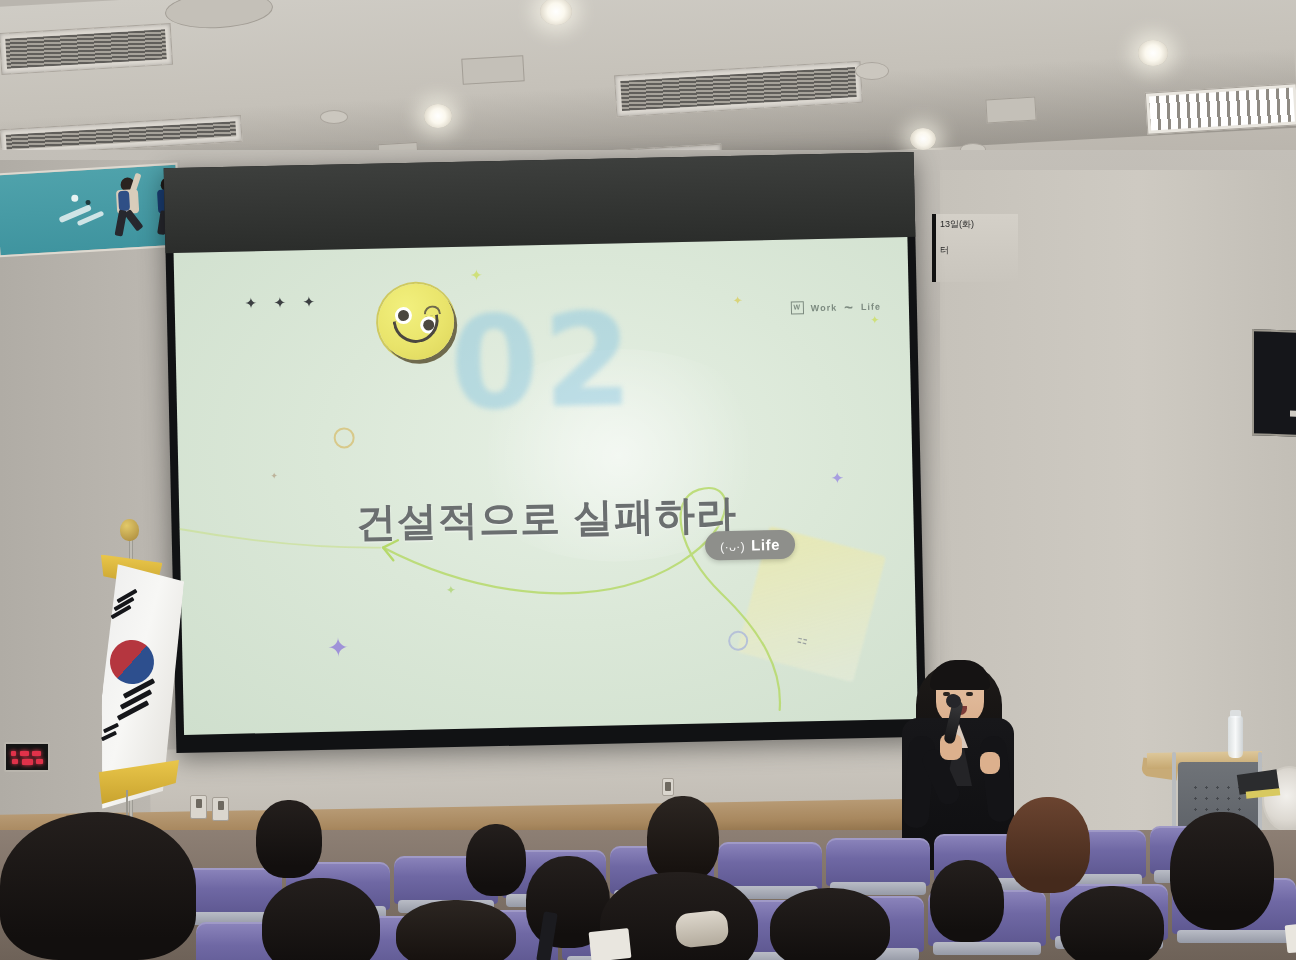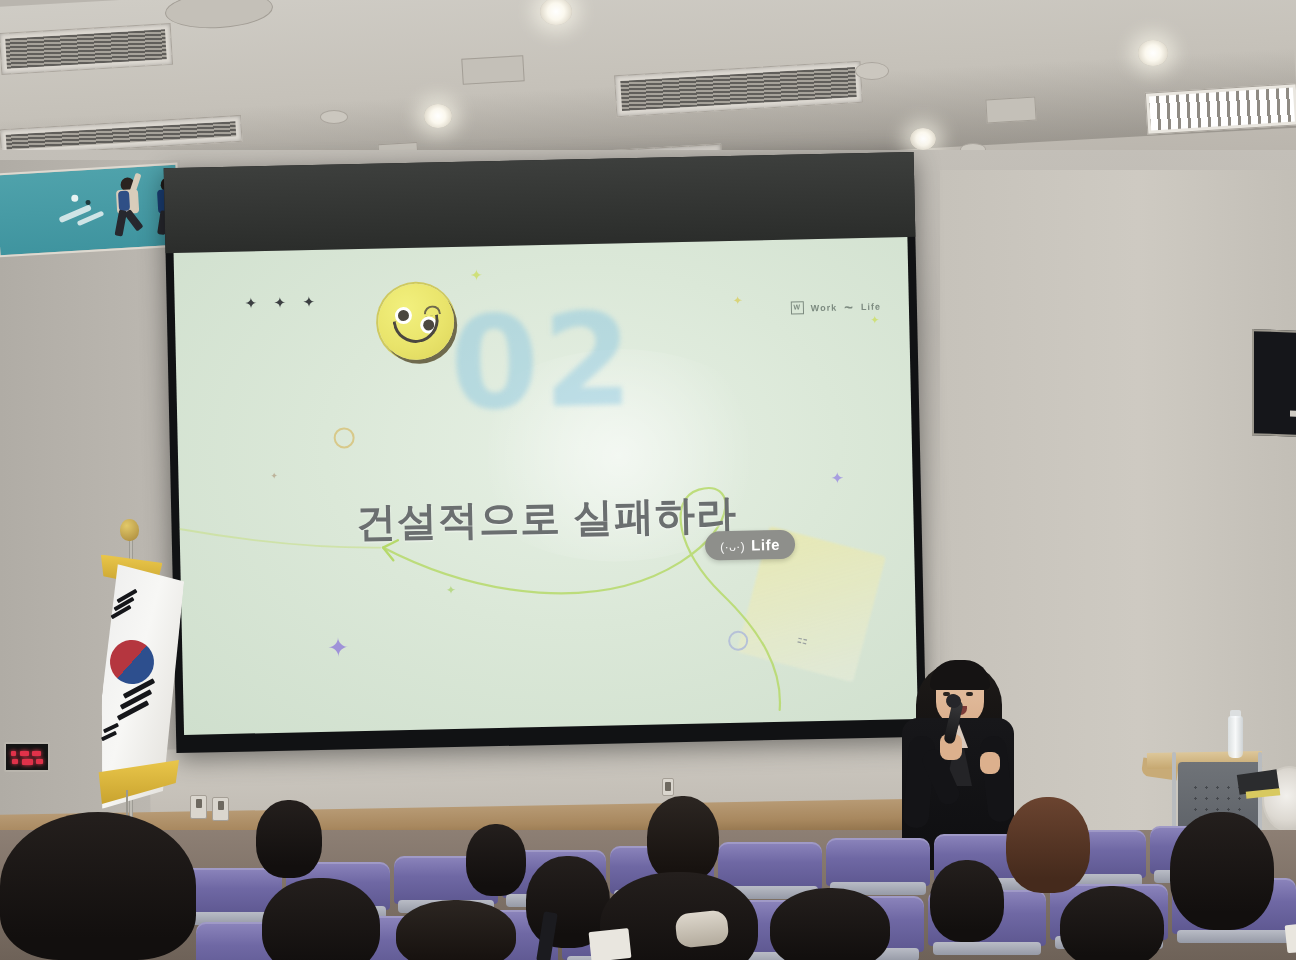--- a/index.html
+++ b/index.html
@@ -388,20 +388,24 @@
       <div class="body" style="left:8px;top:12px;width:22px;height:24px;background:#1a3d72;"></div>
       <div class="leg" style="left:8px;top:33px;width:8px;height:24px;transform:rotate(12deg);"></div>
       <div class="leg" style="left:20px;top:33px;width:8px;height:20px;transform:rotate(-26deg);"></div>
     </div>
     <div style="position:absolute;left:60px;top:40px;width:34px;height:6px;background:#cfe4e6;border-radius:3px;transform:rotate(-20deg);"></div>
     <div style="position:absolute;left:78px;top:46px;width:28px;height:5px;background:#cfe4e6;border-radius:3px;transform:rotate(-20deg);"></div>
     <div style="position:absolute;left:74px;top:24px;width:7px;height:7px;border-radius:50%;background:#e7f2f2;"></div>
     <div style="position:absolute;left:88px;top:30px;width:5px;height:5px;border-radius:50%;background:#1f3a3e;"></div>
   </div>
 
+  <div class="sign">
+    <div>13일(화)</div>
+    <div>터</div>
+  </div>
 
   <div class="monitor">
     <div class="led"></div>
   </div>
 
   <div class="screen-frame">
     <div class="screen-top-dark"></div>
 
     <div class="slide">
       <div class="glow"></div>

